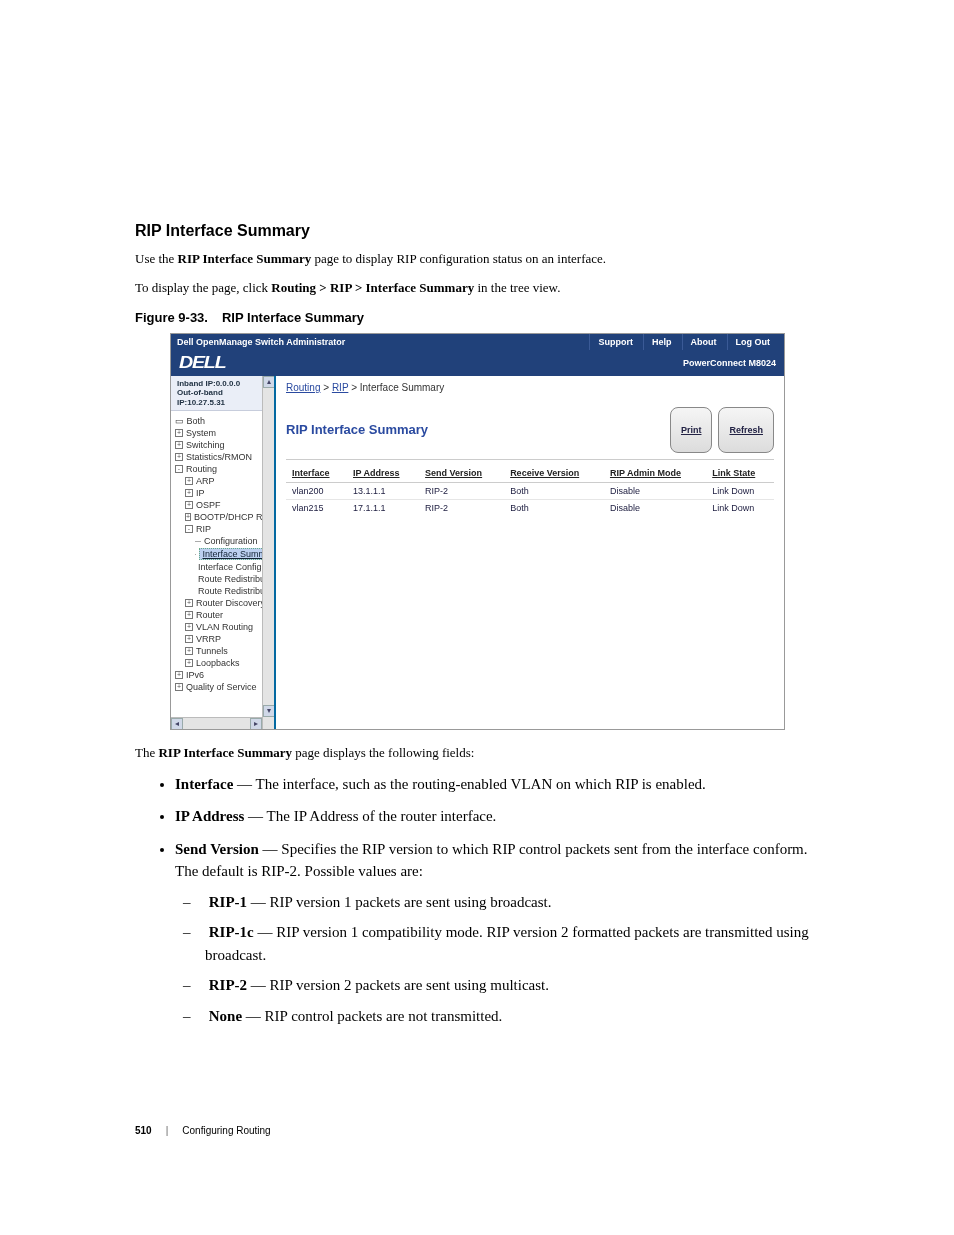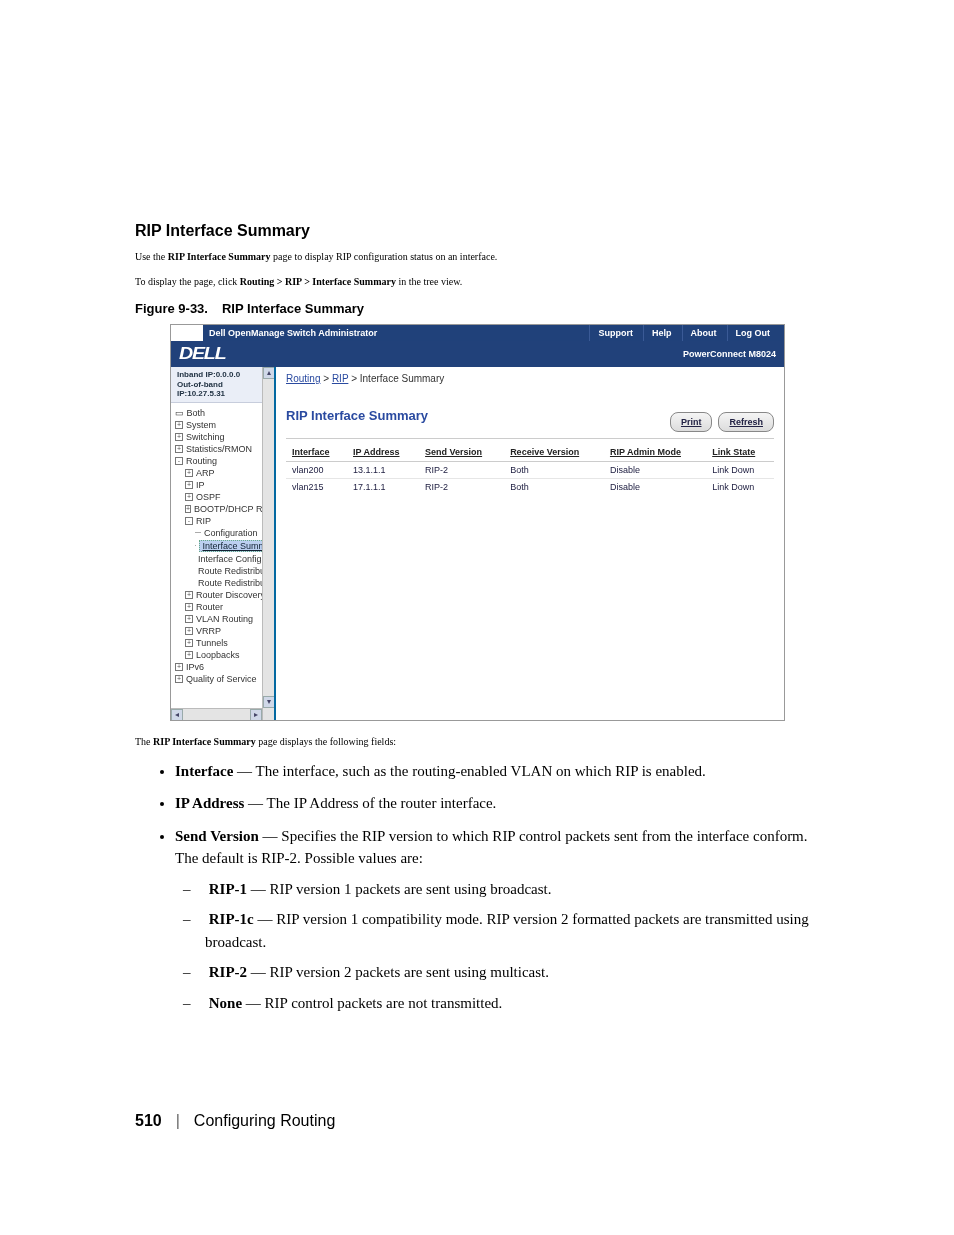--- a/index.html
+++ b/index.html
@@ -15,21 +15,21 @@
   .page {
     padding: 222px 135px 0 135px;
   }
   .section-heading {
     font-family: Arial, Helvetica, sans-serif;
     font-weight: bold;
     font-size: 16px;
     margin-bottom: 10px;
   }
   .body-text {
-    font-size: 10px;
+    font-size: 13px;
     margin-bottom: 10px;
     line-height: 1.45;
   }
   .figure-caption {
     font-family: Arial, Helvetica, sans-serif;
     font-weight: bold;
     font-size: 13px;
     margin-top: 12px;
     margin-bottom: 8px;
   }
@@ -51,21 +51,20 @@
   .ss-titlebar {
     background: #20417a;
     color: #fff;
     height: 16px;
     display: flex;
     align-items: center;
     justify-content: space-between;
     padding: 0 6px;
     font-size: 9px;
     font-weight: bold;
-    margin-left: 32px;
   }
   .ss-titlebar-left { }
   .ss-titlebar-right { display: flex; gap: 2px; }
   .ss-titlebar-right span {
     padding: 8px 8px;
     border-left: 1px solid #3a5a96;
     height: 16px;
     display: flex;
     align-items: center;
   }
@@ -162,26 +161,25 @@
     margin-bottom: 6px;
     display:flex;
     justify-content: space-between;
     align-items: center;
   }
   .ss-buttons { display:flex; gap:6px; }
   .ss-btn {
     background: linear-gradient(#f5f5f5,#dcdcdc);
     border:1px solid #888;
     border-radius: 8px;
-    padding: 4px 10px;
+    padding: 17px 10px;
     font-size: 9px;
     color: #224;
     text-decoration: underline;
     cursor:pointer;
-    margin-top:14px;
   }
   .ss-hr {
     border:0; border-top:1px solid #ccc; margin-bottom:4px;
   }
   .ss-table {
     width:100%;
     border-collapse: collapse;
     font-size: 9px;
   }
   .ss-table th {
@@ -220,21 +218,21 @@
   }
   ul.sublist > li::before {
     content: "–";
     display: inline-block;
     width: 22px;
     margin-left: -22px;
   }
   .footer {
     margin-top: 98px;
     font-family: Arial, Helvetica, sans-serif;
-    font-size: 16px;
+    font-size: 10px;
     display:flex;
     align-items: center;
     gap: 14px;
   }
   .footer .pgnum { font-weight: bold; }
   .footer .divider { color:#666; }
 </style>
 </head>
 <body>
 

